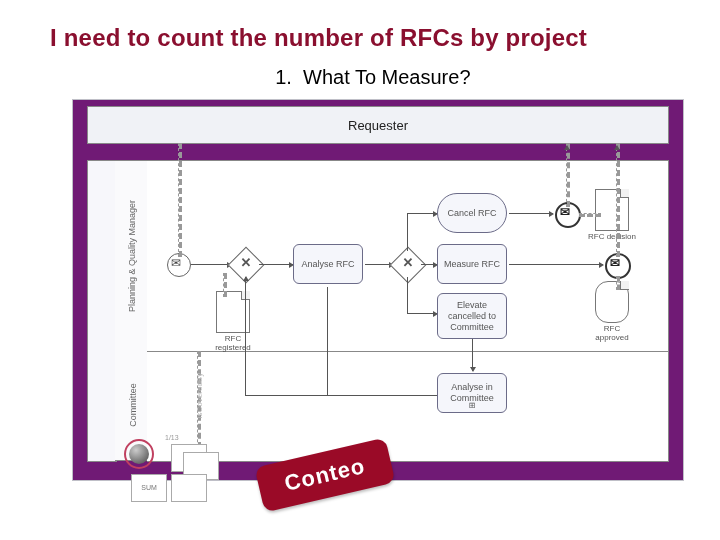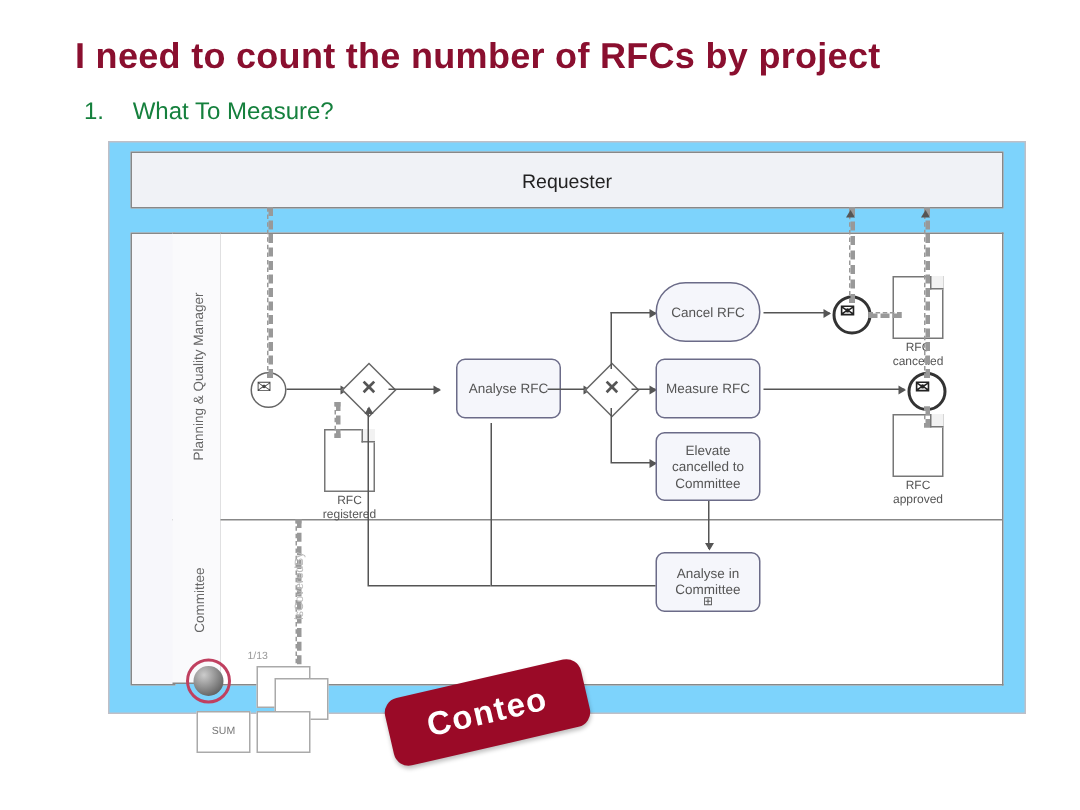--- a/index.html
+++ b/index.html
@@ -20,36 +20,37 @@
     padding: 24px 36px 16px 50px;
   }
   .title {
     font-size: 24px;
     font-weight: bold;
     color: #8a0f2f;
     margin-bottom: 14px;
     letter-spacing: 0.2px;
   }
   .section {
-    font-size: 16px;
-    color: #15803d;
+    font-size: 20px;
+    color: #000000;
     font-weight: normal;
     margin-bottom: 10px;
     padding-left: 6px;
+    text-align: center;
   }
   .ol-num {
     display: inline-block;
     width: 28px;
   }
   .diagram {
     position: relative;
     margin-left: 22px;
     width: 610px;
     height: 380px;
-    background: #7dd3fc;
+    background: #701a75;
     border: 1px solid #bfbfc7;
   }
   
   .requester-box {
     position: absolute;
     top: 6px;
     left: 14px;
     right: 14px;
     height: 36px;
     border: 1px solid #888;
@@ -370,50 +371,50 @@
 
       <div class="hline arrow-r" style="left:44px; top:103px; width:40px;"></div>
       <div class="gw gw-x" style="left:86px; top:91px;"></div>
 
       <div class="doc" style="left:69px; top:130px;">
         <div class="doc-label">RFC registered</div>
       </div>
       <div class="vline dash" style="left:76px; top:112px; height:18px;"></div>
 
       <div class="hline arrow-r" style="left:112px; top:103px; width:34px;"></div>
-      <div class="task" style="left:146px; top:83px;margin-left:11px;">
+      <div class="task" style="left:146px; top:83px;">
         <span>Analyse RFC</span>
       </div>
 
       <div class="hline arrow-r" style="left:218px; top:103px; width:28px;"></div>
       <div class="gw gw-x" style="left:248px; top:91px;"></div>
 
       <div class="vline" style="left:260px; top:52px; height:38px;"></div>
       <div class="hline arrow-r" style="left:260px; top:52px; width:30px;"></div>
       <div class="task" style="left:290px; top:32px;border-radius:20px;">
         <span>Cancel RFC</span>
       </div>
       <div class="hline arrow-r" style="left:362px; top:52px; width:44px;"></div>
       <div class="evt-msg-end" style="left:408px; top:41px;"></div>
       <div class="vline dash arrow-u" style="left:419px; top:-18px; height:58px;"></div>
 
       <div class="doc" style="left:448px; top:28px;">
-        <div class="doc-label">RFC cancelled</div>
+        <div class="doc-label">RFC decision</div>
       </div>
       <div class="hline dash" style="left:432px; top:52px; width:16px;"></div>
 
       <div class="hline arrow-r" style="left:274px; top:103px; width:16px;"></div>
       <div class="task" style="left:290px; top:83px;">
         <span>Measure RFC</span>
       </div>
       <div class="hline arrow-r" style="left:362px; top:103px; width:94px;"></div>
       <div class="evt-msg-end" style="left:458px; top:92px;"></div>
       <div class="vline dash arrow-u" style="left:469px; top:-18px; height:108px;"></div>
 
-      <div class="doc" style="left:448px; top:120px;">
+      <div class="doc" style="left:448px; top:120px;border-radius:13px;">
         <div class="doc-label">RFC approved</div>
       </div>
       <div class="vline dash" style="left:469px; top:115px; height:8px;"></div>
 
       <div class="vline" style="left:260px; top:116px; height:36px;"></div>
       <div class="hline arrow-r" style="left:260px; top:152px; width:30px;"></div>
       <div class="task" style="left:290px; top:132px; height:46px;">
         <span>Elevate cancelled to Committee</span>
       </div>
 

